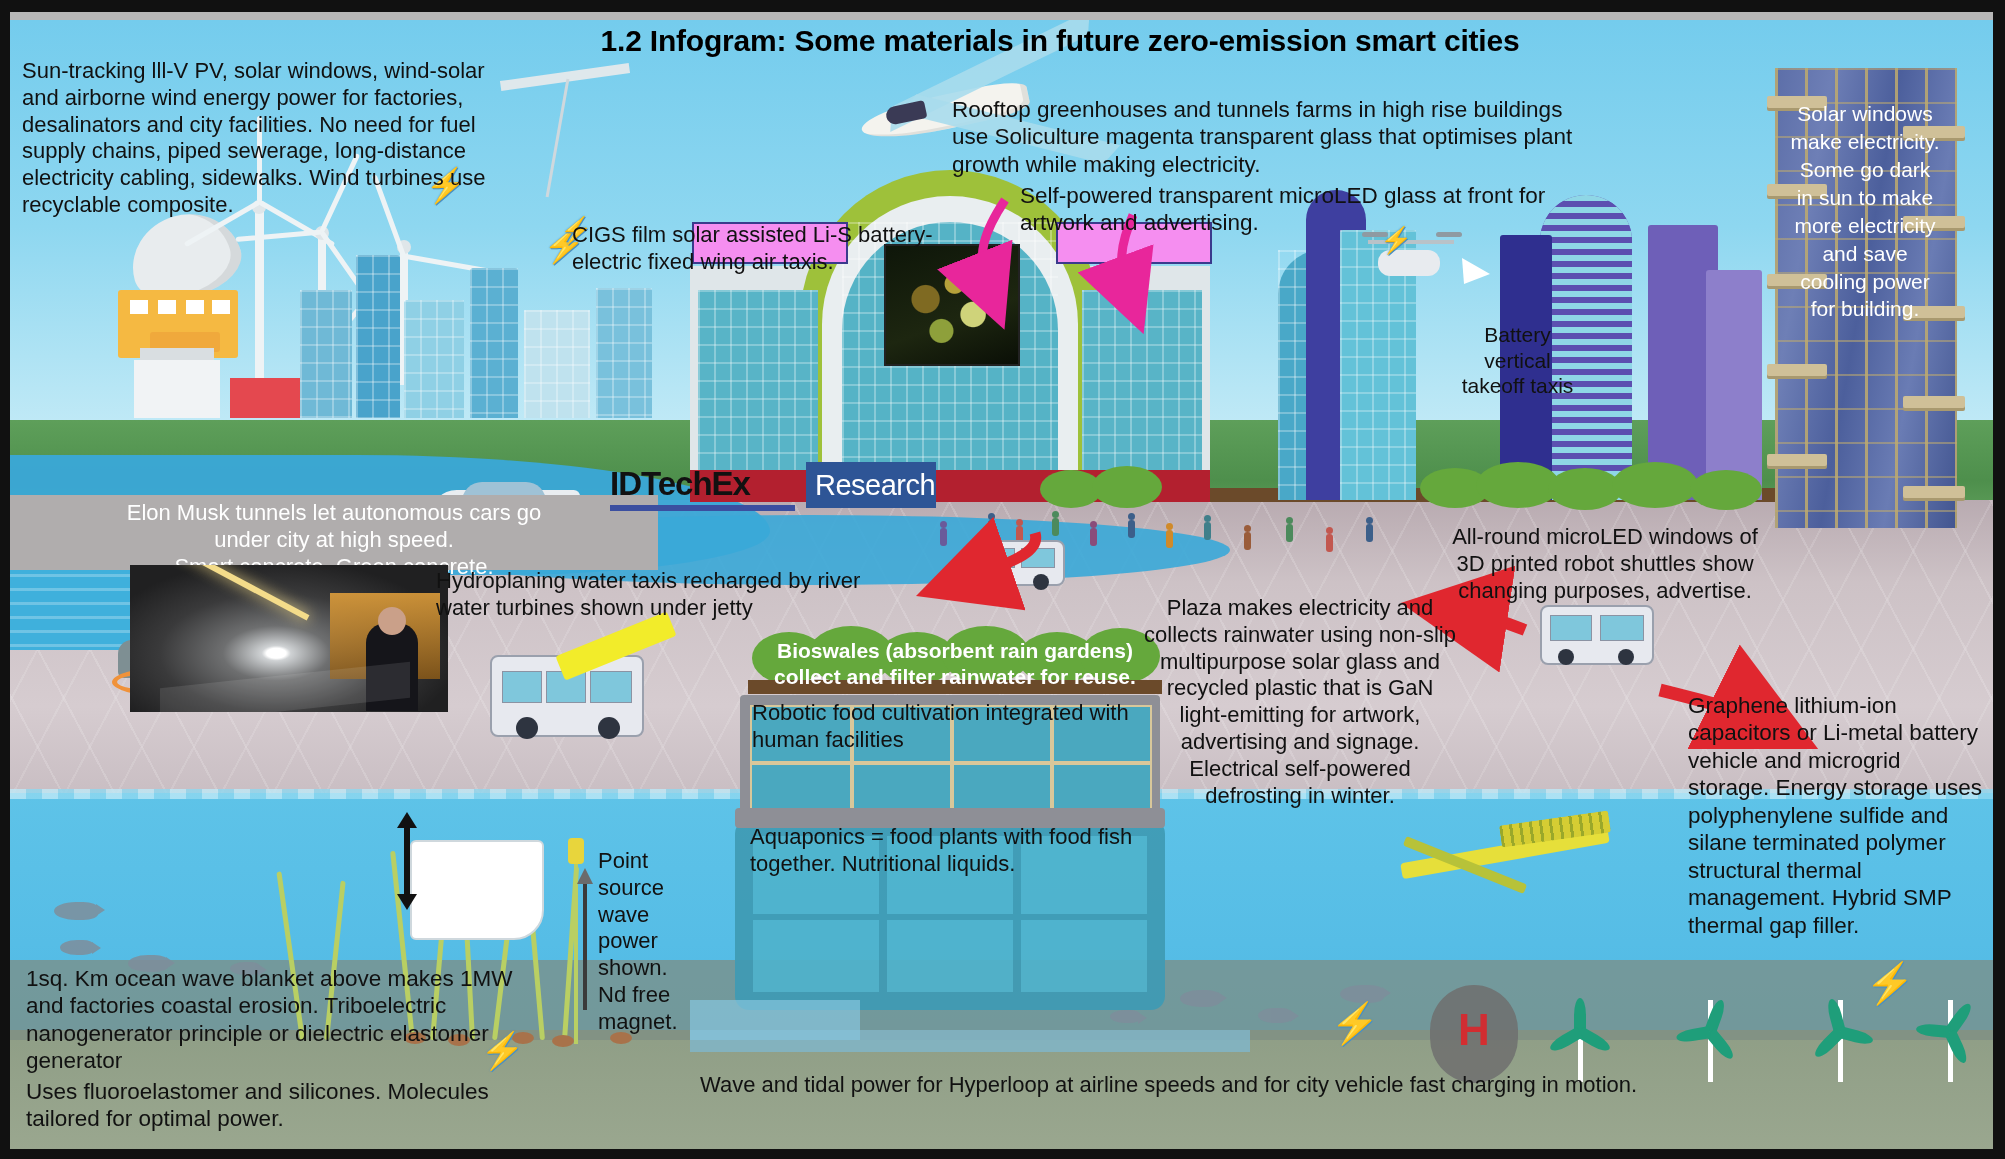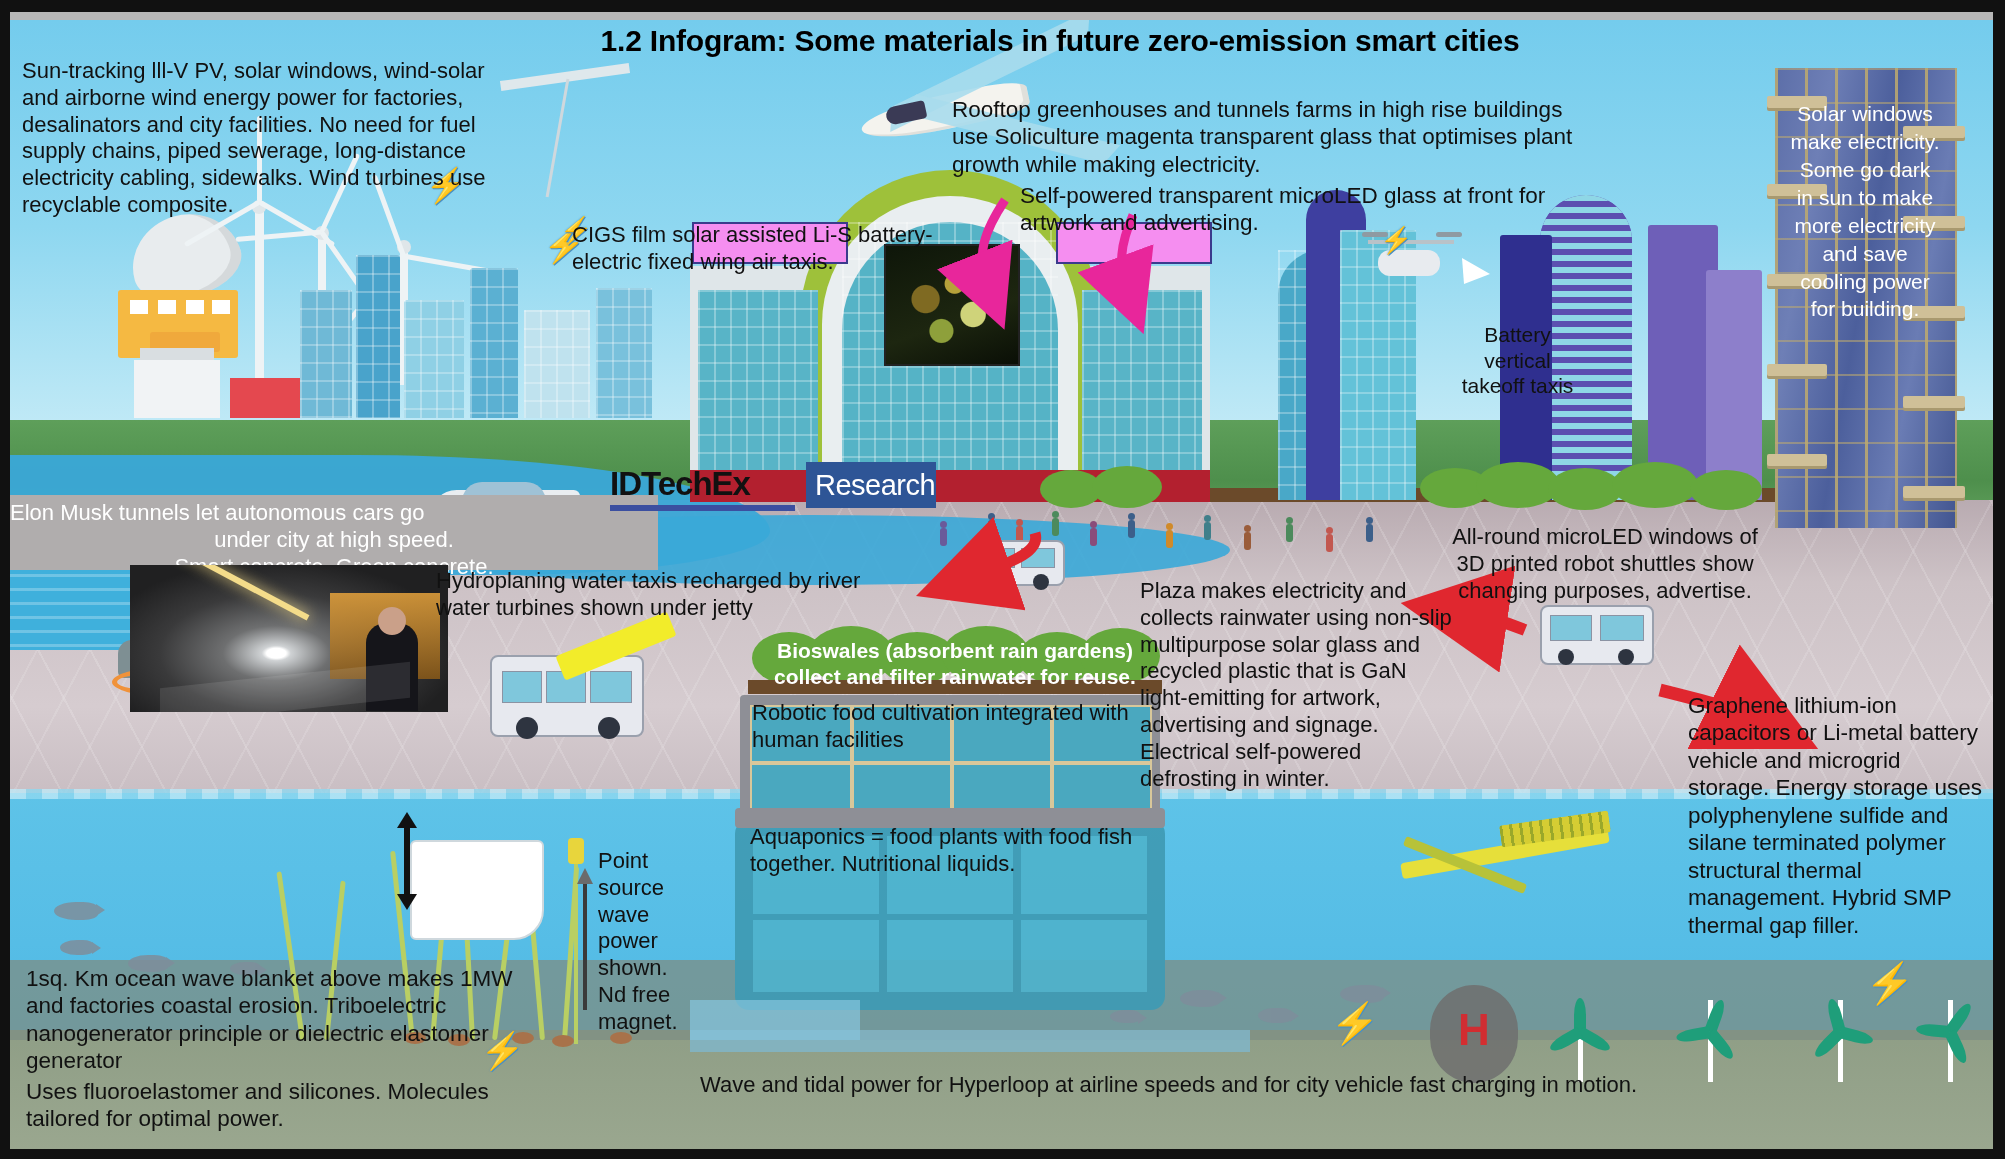--- a/index.html
+++ b/index.html
@@ -455,21 +455,21 @@
 
   <div class="txt" style="left:572px;top:222px;width:390px;font-size:22px;">CIGS film solar assisted Li-S battery-electric fixed wing air taxis.</div>
 
   <div class="txt narrow" style="left:952px;top:96px;width:640px;font-size:22.5px;">Rooftop greenhouses and tunnels farms in high rise buildings use Soliculture magenta transparent glass that optimises plant growth while making electricity.</div>
 
   <div class="txt narrow" style="left:1020px;top:182px;width:560px;font-size:22.5px;">Self-powered transparent microLED glass at      front for artwork and advertising.</div>
 
   <div class="txt" style="left:1455px;top:322px;width:125px;font-size:21px;text-align:center;">Battery vertical takeoff taxis</div>
 
   <div id="tunnel-panel"></div>
-  <div class="wtxt" style="left:10px;top:500px;width:648px;text-align:left;font-size:22px;">Elon Musk tunnels let autonomous cars go</div>
+  <div class="wtxt" style="left:10px;top:500px;width:648px;text-align:center;font-size:22px;">Elon Musk tunnels let autonomous cars go</div>
   <div class="wtxt" style="left:10px;top:527px;width:648px;text-align:center;font-size:22px;">under city at high speed.</div>
   <div class="wtxt" style="left:10px;top:554px;width:648px;text-align:center;font-size:22px;">Smart  concrete. Green concrete.</div>
 
   <div id="tunnel-photo">
     <div style="position:absolute;inset:0;background:
         radial-gradient(ellipse at 46% 60%,#ffffff 0 4%,#cfd2d4 6%,#6e6f70 22%,#3a3a3b 48%,#202021 75%);"></div>
     <div style="position:absolute;left:18px;top:10px;width:170px;height:6px;background:#f4dc8a;transform:rotate(28deg);box-shadow:0 0 14px #f4dc8a;"></div>
     <div style="position:absolute;left:200px;top:28px;width:110px;height:86px;background:linear-gradient(180deg,#e8a43c,#8a5a18);opacity:.85;"></div>
     <div style="position:absolute;left:236px;top:58px;width:52px;height:88px;background:#15151a;border-radius:20px 20px 0 0;"></div>
     <div style="position:absolute;left:248px;top:42px;width:28px;height:28px;border-radius:50%;background:#caa089;"></div>
@@ -486,21 +486,21 @@
       <span>Research</span>
     </div>
   </div>
 
   <div class="wtxt" style="left:760px;top:638px;width:390px;font-size:21px;text-align:center;font-weight:700;">Bioswales (absorbent rain gardens) collect and filter rainwater for reuse.</div>
 
   <div class="txt" style="left:750px;top:824px;width:400px;font-size:22px;">Aquaponics = food plants with food fish together. Nutritional liquids.</div>
 
   <div class="txt" style="left:752px;top:700px;width:400px;font-size:22px;">Robotic food cultivation integrated with human facilities</div>
 
-  <div class="txt" style="left:1140px;top:578px;width:320px;font-size:22px;">Plaza makes electricity and collects rainwater using non-slip multipurpose solar glass and recycled plastic that is GaN light-emitting for artwork, advertising and signage. Electrical self-powered defrosting in winter.</div>
+  <div class="txt" style="left:1140px;top:595px;width:320px;font-size:22px;text-align:center;">Plaza makes electricity and collects rainwater using non-slip multipurpose solar glass and recycled plastic that is GaN light-emitting for artwork, advertising and signage. Electrical self-powered defrosting in winter.</div>
 
   <div class="txt" style="left:1440px;top:524px;width:330px;font-size:22px;text-align:center;">All-round microLED windows of 3D printed robot shuttles show changing purposes, advertise.</div>
 
   <div class="txt" style="left:1688px;top:692px;width:300px;font-size:22.5px;">Graphene lithium-ion capacitors or Li-metal battery vehicle and microgrid storage. Energy storage uses polyphenylene sulfide and silane terminated polymer structural  thermal management. Hybrid SMP thermal gap filler.</div>
 
   <div class="txt" style="left:598px;top:848px;width:92px;font-size:22px;">Point source wave power shown. Nd free magnet.</div>
 
   <div class="txt" style="left:26px;top:965px;width:530px;font-size:22.5px;">1sq. Km ocean wave blanket above makes 1MW and factories coastal erosion. Triboelectric nanogenerator principle or dielectric elastomer generator</div>
 
   <div class="txt" style="left:26px;top:1078px;width:530px;font-size:22.5px;">Uses fluoroelastomer and silicones. Molecules tailored for optimal power.</div>

